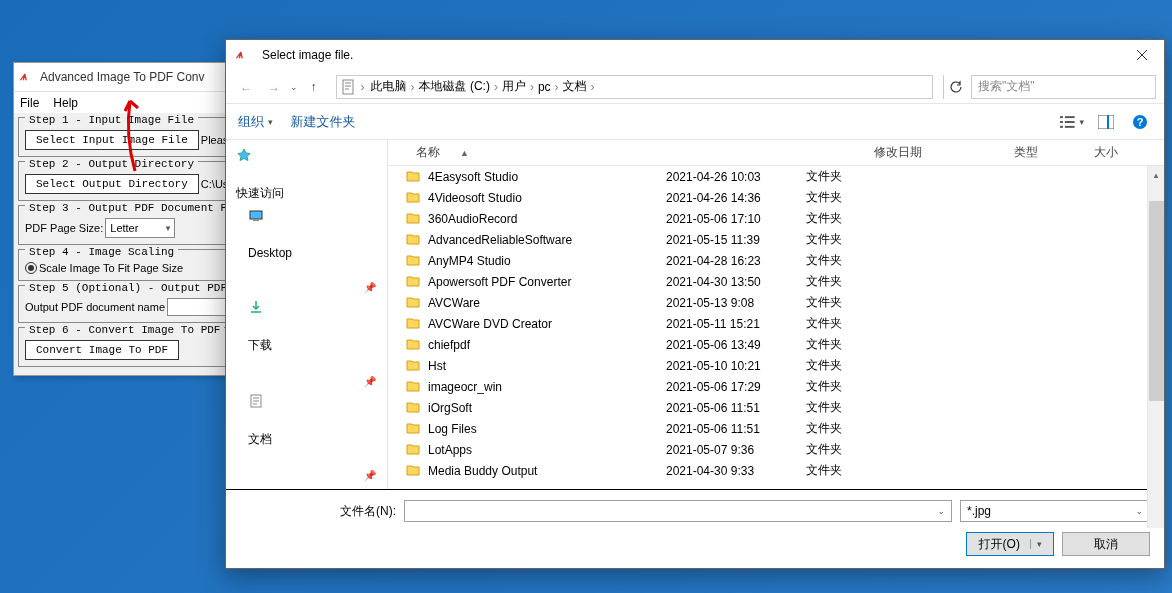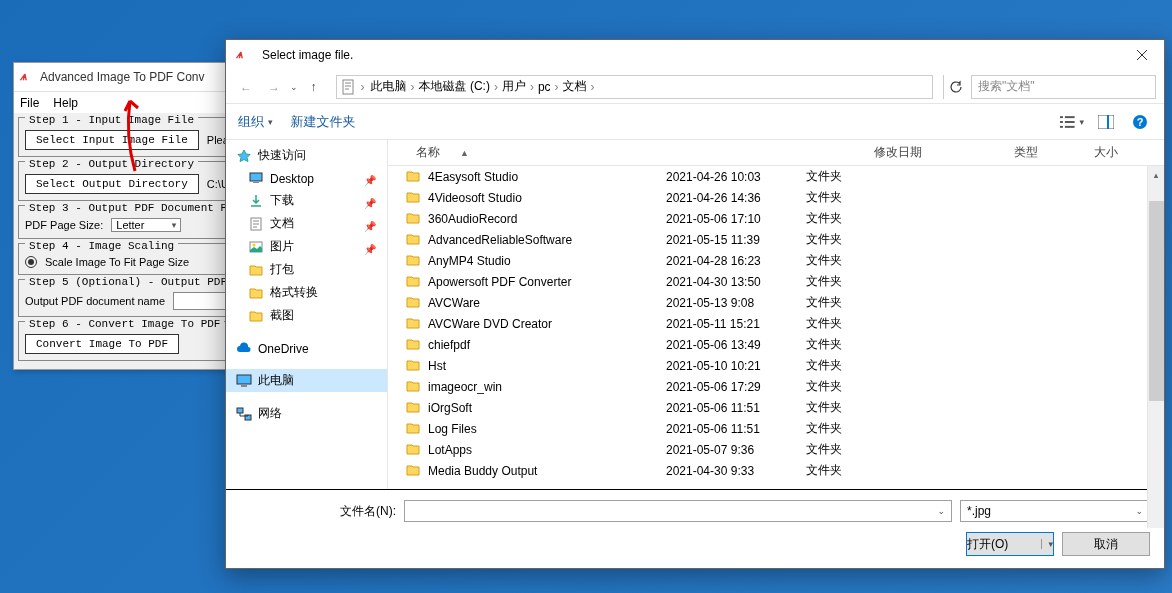--- a/index.html
+++ b/index.html
@@ -8,26 +8,26 @@
 
 .app-window { position: absolute; left: 13px; top: 62px; width: 320px; background: #f0f0f0; border: 1px solid #999; box-shadow: 2px 2px 5px rgba(0,0,0,0.2); }
 .app-titlebar { height: 28px; background: #fff; display: flex; align-items: center; padding: 0 6px; }
 .app-logo { width: 16px; height: 16px; margin-right: 4px; display: inline-block; color: #d33; font-style: italic; font-weight: bold; }
 .app-title { font-size: 12px; color: #333; }
 .app-menubar { height: 22px; background: #fff; display: flex; align-items: center; padding: 0 6px; gap: 14px; font-size: 12px; border-top: 1px solid #e0e0e0; }
 .app-menu-item { color: #000; cursor: pointer; }
 .app-body { background: #f0f0f0; padding: 4px; }
 .step-group { border: 1px solid #888; margin-bottom: 4px; padding: 6px; position: relative; background: #f0f0f0; }
 .step-legend { position: relative; top: -12px; background: #f0f0f0; padding: 0 4px; font-size: 11px; font-family: "Courier New", monospace; }
-.step-content { margin-top: -8px; display: flex; align-items: center; gap: 8px; font-size: 11px; font-family: "Courier New", monospace; }
+.step-content { margin-top: -8px; display: flex; align-items: center; gap: 2px; font-size: 11px; font-family: "Courier New", monospace; }
 .win-button { background: #fff; border: 1px solid #333; padding: 3px 10px; font-size: 11px; font-family: "Courier New", monospace; cursor: pointer; }
 .radio { display: inline-block; width: 12px; height: 12px; border: 1px solid #333; border-radius: 50%; position: relative; }
 .radio::after { content: ''; position: absolute; width: 6px; height: 6px; background: #333; border-radius: 50%; top: 2px; left: 2px; }
 .text-input { border: 1px solid #888; background: #fff; height: 18px; width: 80px; }
-.dropdown { border: 1px solid #888; background: #fff; height: 14px; width: 70px; padding: 0 4px; font-size: 11px; display: flex; align-items: center; justify-content: space-between; }
+.dropdown { border: 1px solid #888; background: #fff; height: 20px; width: 70px; padding: 0 4px; font-size: 11px; display: flex; align-items: center; justify-content: space-between; }
 .red-arrow { position: absolute; left: 120px; top: 96px; width: 30px; height: 80px; pointer-events: none; }
 
 
 .dialog { position: absolute; left: 225px; top: 39px; width: 940px; height: 530px; background: #fff; border: 1px solid #646464; box-shadow: 0 8px 24px rgba(0,0,0,0.35); display: flex; flex-direction: column; }
 .dlg-titlebar { height: 30px; display: flex; align-items: center; justify-content: space-between; padding: 0 0 0 10px; }
 .dlg-titlebar-left { display: flex; align-items: center; gap: 6px; }
 .dlg-close { width: 45px; height: 30px; display: flex; align-items: center; justify-content: center; cursor: pointer; font-size: 14px; }
 
 .dlg-nav { height: 34px; border-bottom: 1px solid #e5e5e5; display: flex; align-items: center; padding: 0 8px; gap: 4px; }
 .nav-arrow { width: 24px; height: 24px; display: flex; align-items: center; justify-content: center; color: #999; cursor: pointer; }
@@ -42,21 +42,21 @@
 
 .dlg-toolbar { height: 36px; border-bottom: 1px solid #e5e5e5; display: flex; justify-content: space-between; padding: 0 12px; }
 .dlg-toolbar-left { display: flex; align-items: center; gap: 18px; font-size: 13px; }
 .tb-button { color: #15589e; cursor: pointer; display: flex; align-items: center; gap: 4px; }
 .dlg-toolbar-right { display: flex; align-items: center; gap: 10px; }
 .tb-icon { width: 24px; height: 24px; display: flex; align-items: center; justify-content: center; cursor: pointer; color: #555; }
 .tb-help { color: #0078d7; font-size: 15px; }
 
 .dlg-main { flex: 1; display: flex; overflow: hidden; }
 .dlg-sidebar { width: 162px; border-right: 1px solid #e5e5e5; padding: 4px 0; overflow-y: auto; }
-.side-item { display: flex; align-items: flex-end; gap: 6px; padding: 3px 10px 3px 22px; cursor: pointer; }
+.side-item { display: flex; align-items: flex-start; gap: 22px; padding: 3px 10px 3px 22px; cursor: pointer; flex-direction: column; }
 .side-item.top { padding-left: 10px; }
 .side-item.selected { background: #cce8ff; }
 .side-icon { width: 16px; height: 16px; display: inline-flex; align-items: center; justify-content: center; }
 .side-pin { margin-left: auto; color: #888; font-size: 10px; }
 .side-spacer { height: 10px; }
 
 .dlg-files { flex: 1; display: flex; flex-direction: column; overflow: hidden; }
 .files-header { height: 26px; border-bottom: 1px solid #e5e5e5; display: flex; align-items: center; font-size: 12px; color: #444; }
 .col { padding: 0 10px; }
 .col-name { flex: 1; display: flex; align-items: center; gap: 20px; }
@@ -74,21 +74,21 @@
 .scroll-thumb { background: #cdcdcd; width: 15px; margin: 0 auto; height: 200px; margin-top: 18px; }
 .scroll-arrow { height: 17px; display: flex; align-items: center; justify-content: center; font-size: 9px; color: #666; }
 
 .dlg-bottom { padding: 10px 14px 12px 14px; border-top: 1px solid #000000; }
 .filename-row { display: flex; align-items: center; gap: 8px; margin-bottom: 10px; }
 .filename-label { font-size: 12px; padding-left: 100px; }
 .filename-input { flex: 1; height: 22px; border: 1px solid #a0a0a0; padding: 0 6px; display: flex; align-items: center; justify-content: flex-end; }
 .filetype-select { width: 190px; height: 22px; border: 1px solid #a0a0a0; padding: 0 6px; display: flex; align-items: center; justify-content: space-between; font-size: 12px; }
 .buttons-row { display: flex; justify-content: flex-end; gap: 8px; }
 .dlg-btn { width: 88px; height: 24px; border: 1px solid #a0a0a0; background: #e1e1e1; font-size: 12px; cursor: pointer; display: flex; align-items: center; justify-content: center; gap: 4px; }
-.dlg-btn.primary { border: 1px solid #0078d7; justify-content: space-between; }
+.dlg-btn.primary { border: 1px solid #0078d7; }
 
 .chev { font-size: 9px; color: #555; }
 </style>
 </head>
 <body>
 
 <div class="app-window">
   <div class="app-titlebar">
     <span class="app-logo">⩚</span>
     <span class="app-title">Advanced Image To PDF Conv</span>

